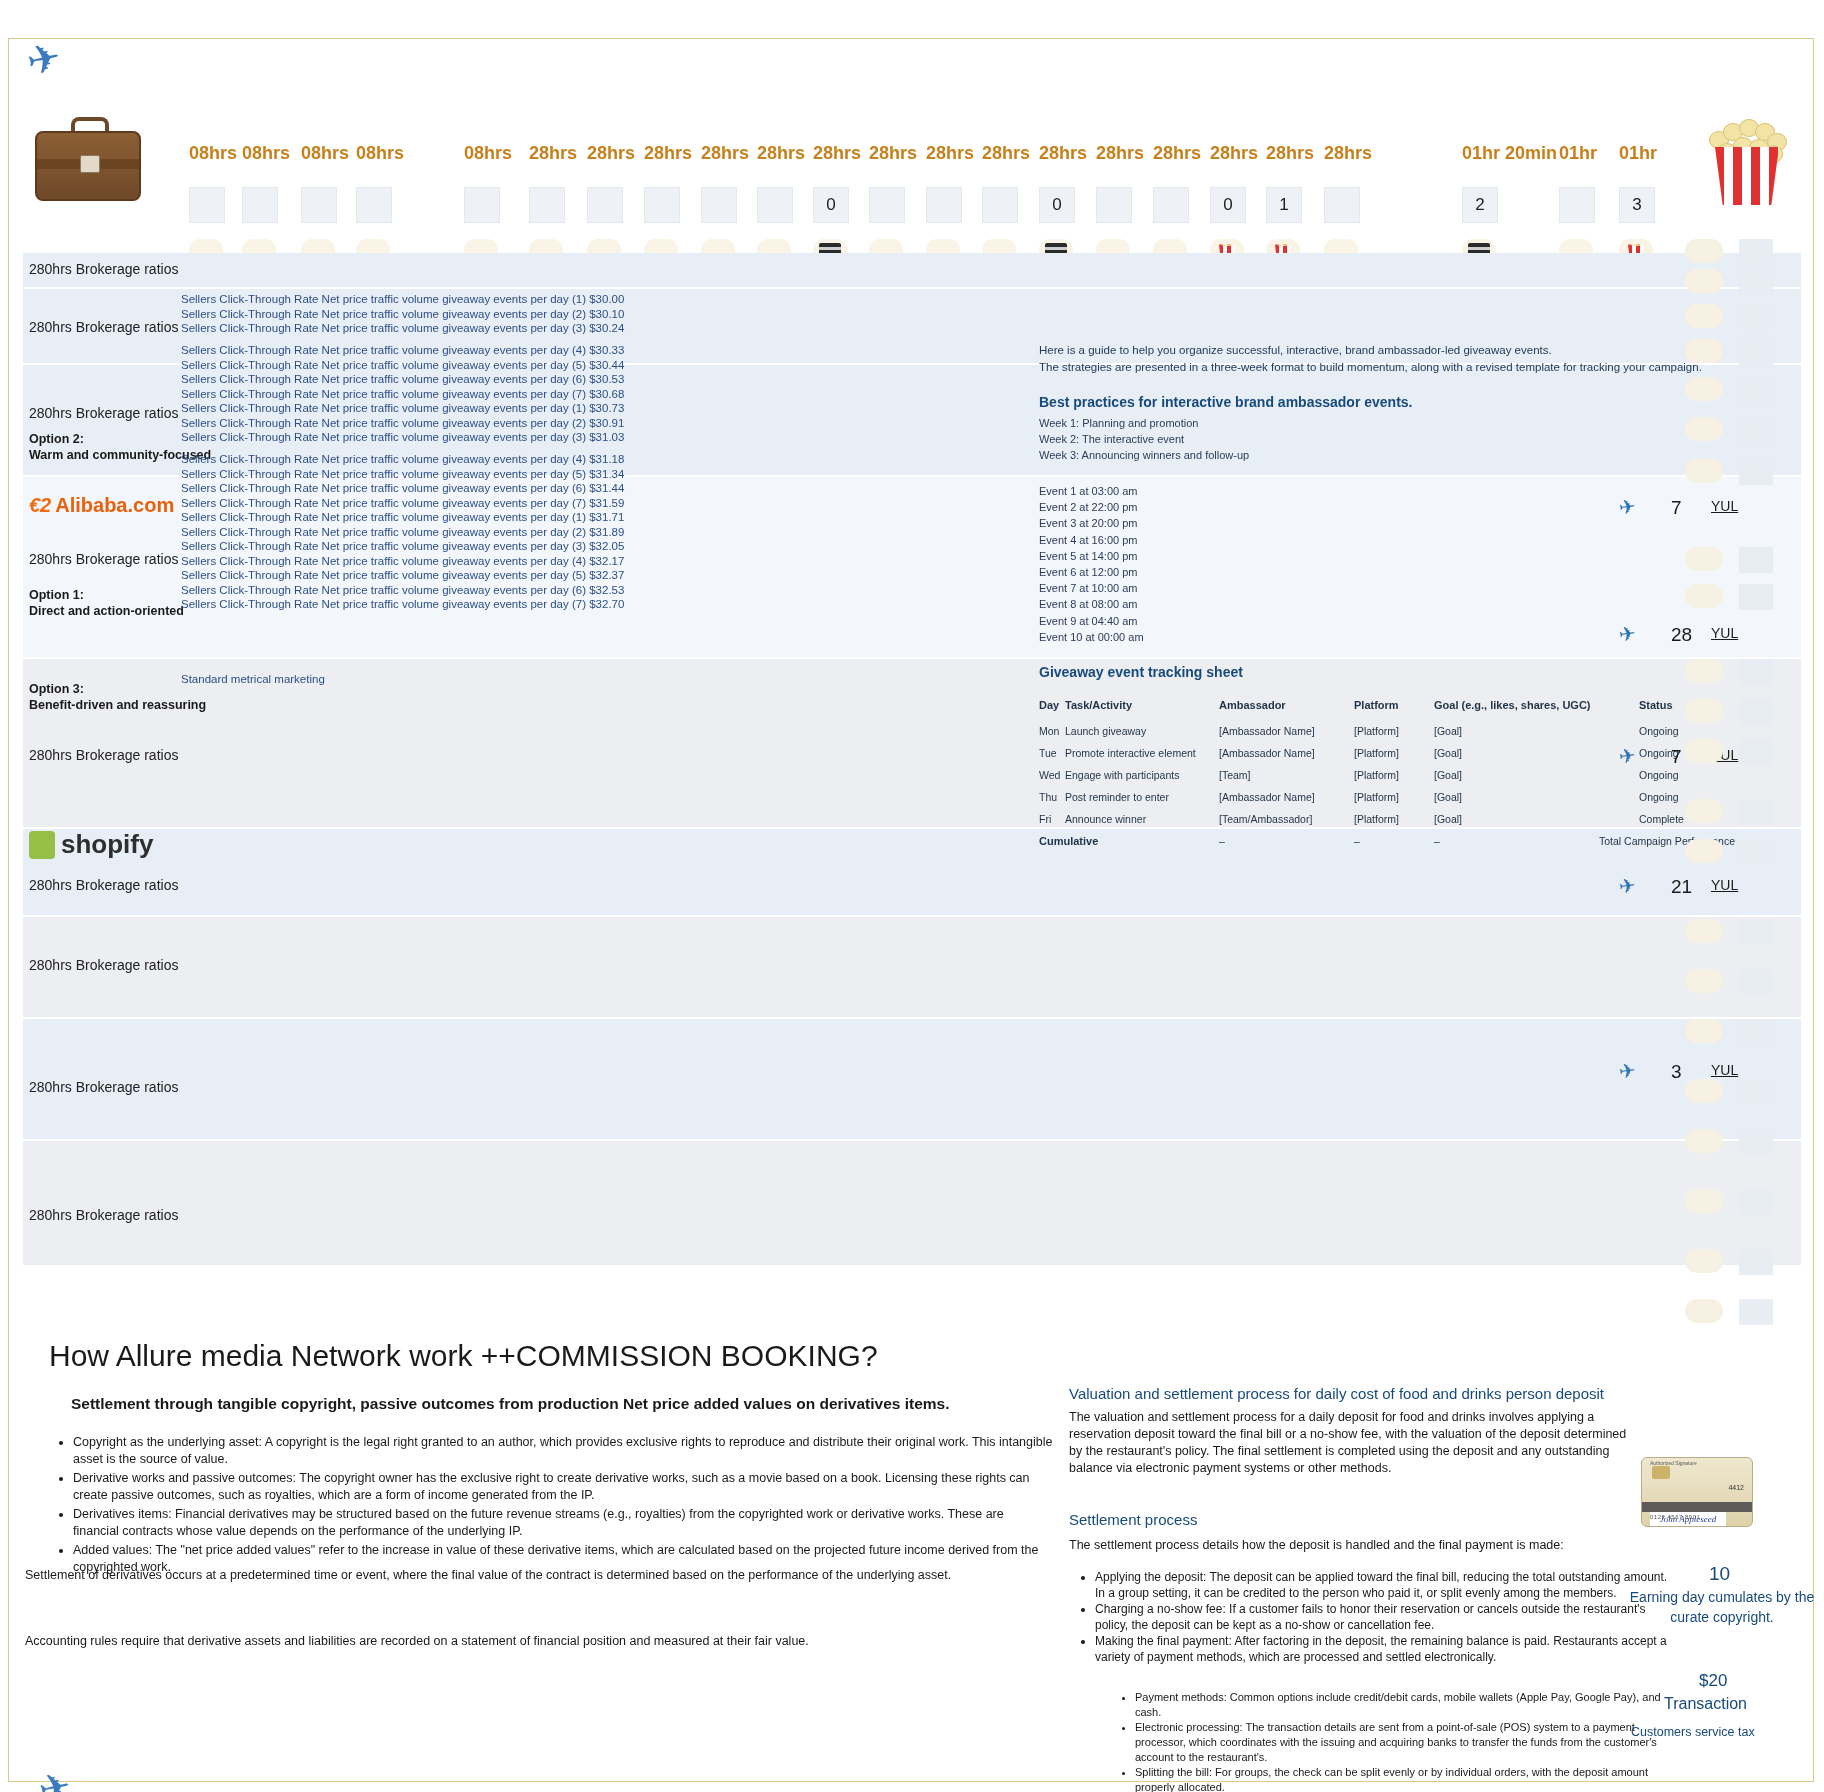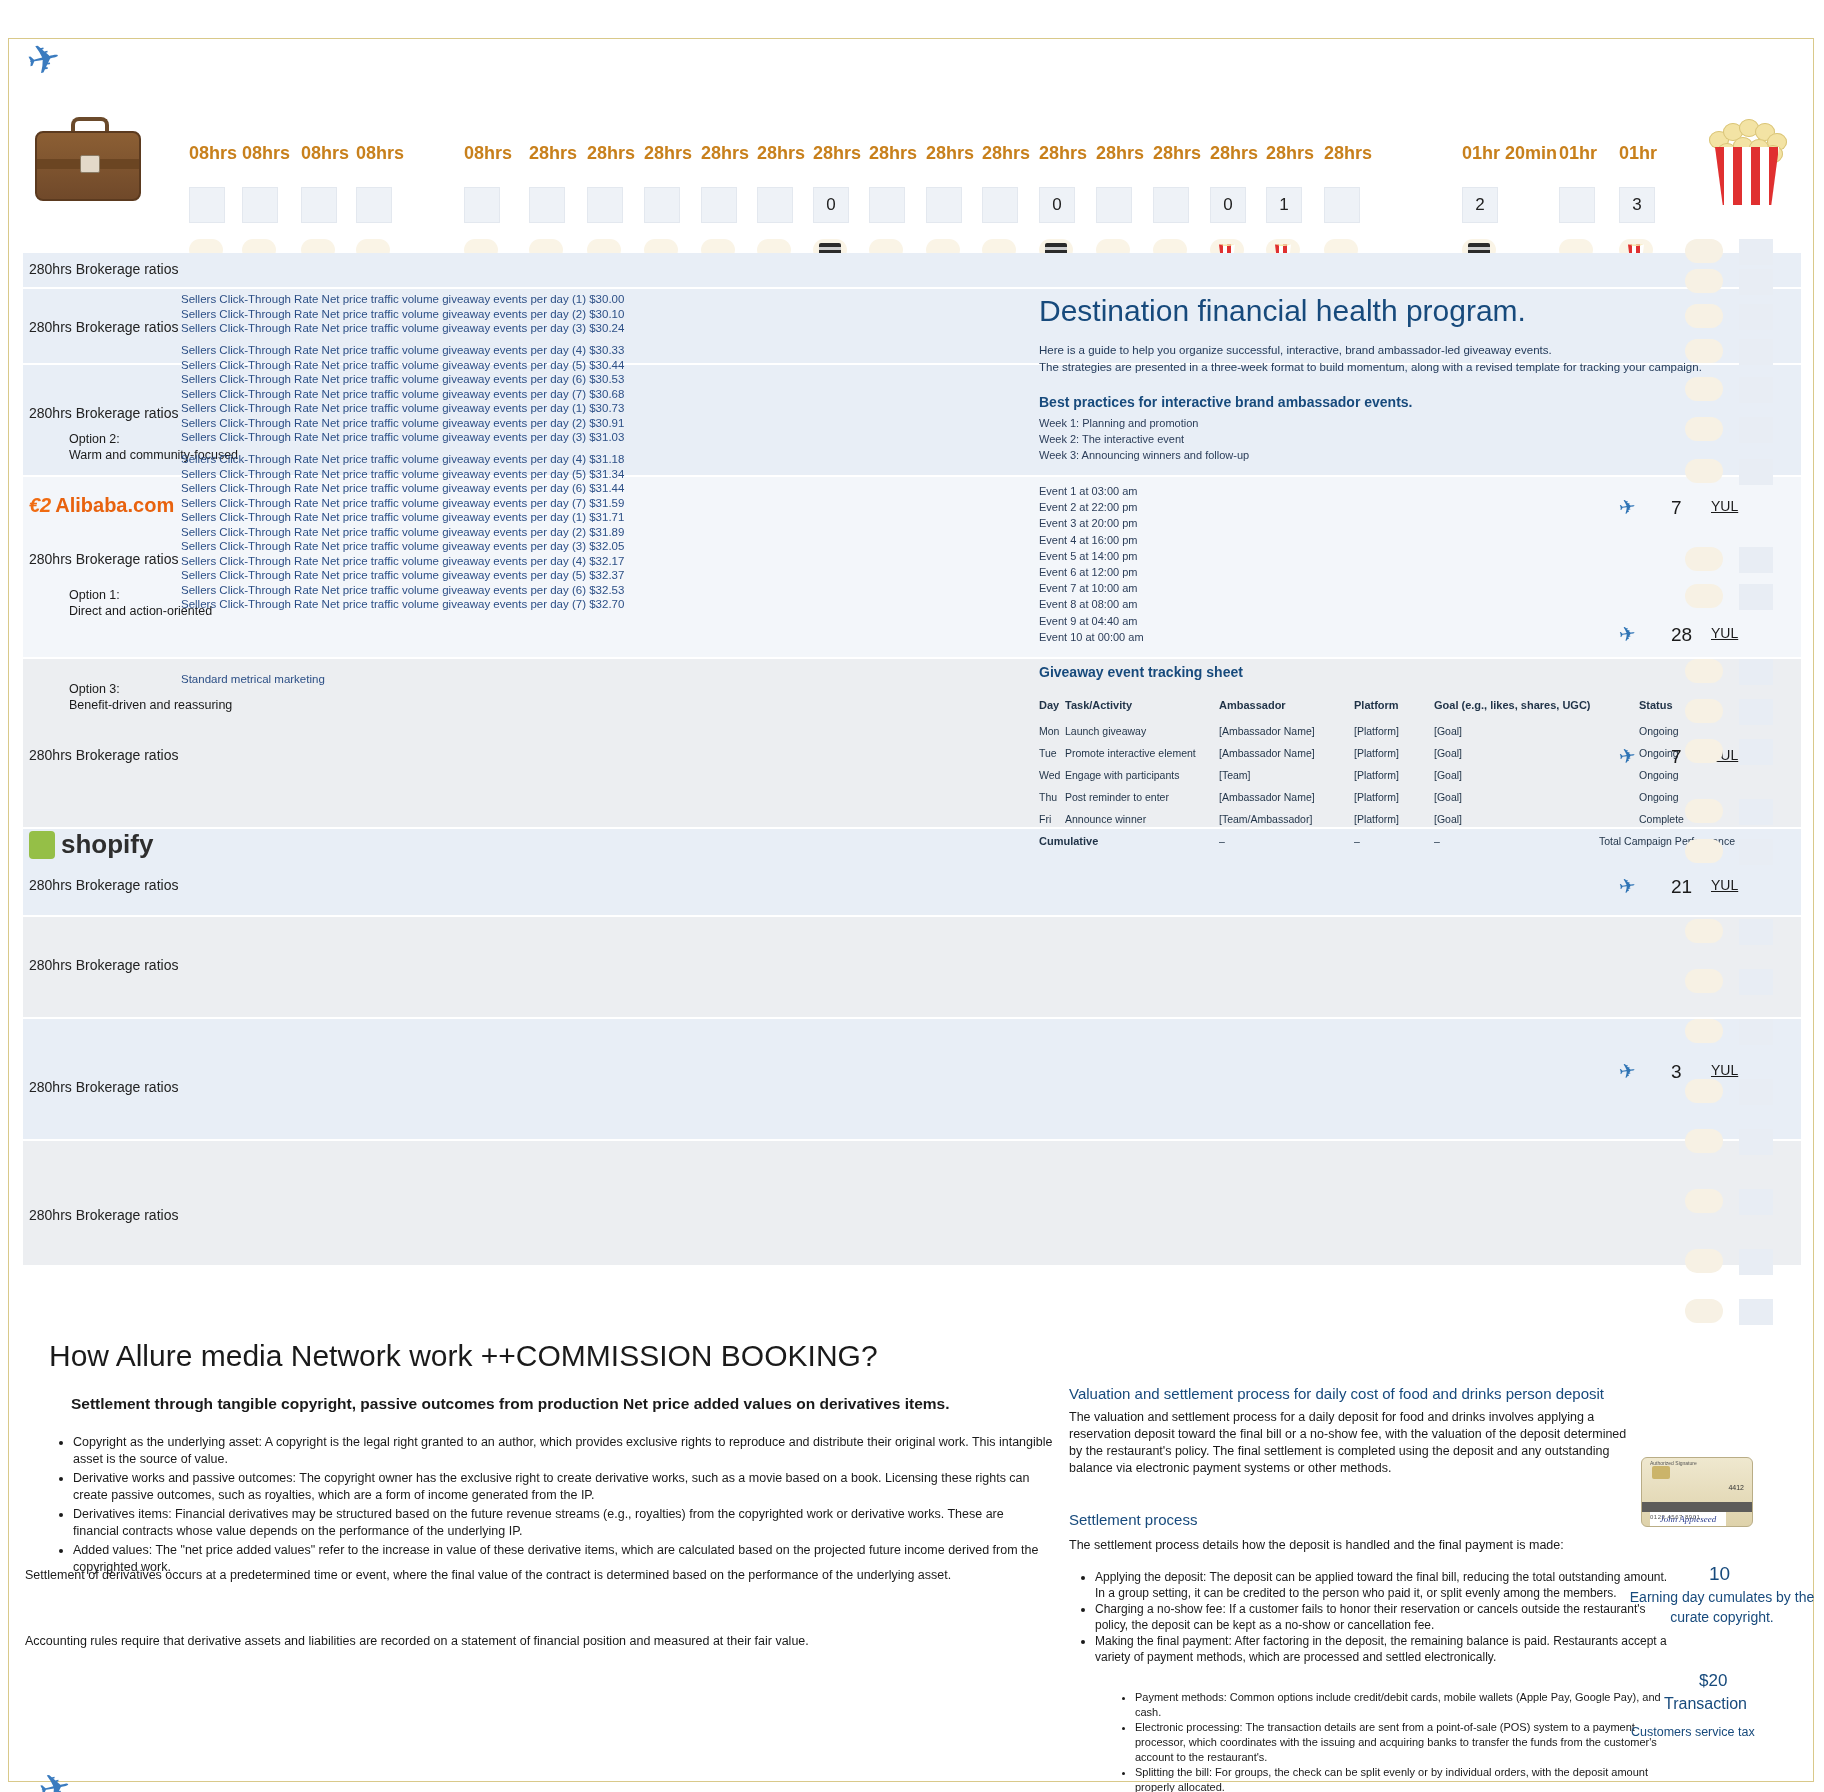--- a/index.html
+++ b/index.html
@@ -165,24 +165,23 @@
     position: absolute;
     left: 6px;
     font-size: 14px;
     color: #222;
     white-space: nowrap;
   }
   .opt-label {
     position: absolute;
     left: 6px;
     font-size: 12.5px;
-    font-weight: normal;
+    font-weight: bold;
     color: #1a1a1a;
     line-height: 16px;
-    margin-left: 40px;
   }
   
   .seller {
     position: absolute;
     font-size: 11.5px;
     color: #2c4f86;
     white-space: nowrap;
   }
   
   .rp-title {
@@ -554,21 +553,20 @@
       <div class="seller" style="left: 172px; top: 530px;">Sellers Click-Through Rate Net price traffic volume giveaway events per day (5) $32.37</div>
       <div class="seller" style="left: 172px; top: 544.5px;">Sellers Click-Through Rate Net price traffic volume giveaway events per day (6) $32.53</div>
       <div class="seller" style="left: 172px; top: 559px;">Sellers Click-Through Rate Net price traffic volume giveaway events per day (7) $32.70</div>
     </div>
 
   <div class="seller" style="left:172px;top:634px;">Standard metrical marketing</div>
 
   <div class="alibaba"><span class="mark">€2</span><span>Alibaba.com</span></div>
   <div class="shopify"><span class="bag"></span><span>shopify</span></div>
 
-  <div class="rp-title">Destination financial health program.</div>
   <div class="rp-text" style="left:1030px;top:305px;">Here is a guide to help you organize successful, interactive, brand ambassador-led giveaway events.</div>
   <div class="rp-text" style="left:1030px;top:322px;">The strategies are presented in a three-week format to build momentum, along with a revised template for tracking your campaign.</div>
   <div class="rp-sub" style="left:1030px;top:355px;">Best practices for interactive brand ambassador events.</div>
   <div class="rp-small" style="left:1030px;top:378px;">Week 1: Planning and promotion</div>
   <div class="rp-small" style="left:1030px;top:394px;">Week 2: The interactive event</div>
   <div class="rp-small" style="left:1030px;top:410px;">Week 3: Announcing winners and follow-up</div>
   <div id="events">
       <div class="rp-small" style="left: 1030px; top: 446px;">Event 1  at  03:00 am</div>
       <div class="rp-small" style="left: 1030px; top: 462.2px;">Event 2  at  22:00 pm</div>
       <div class="rp-small" style="left: 1030px; top: 478.4px;">Event 3  at  20:00 pm</div>

